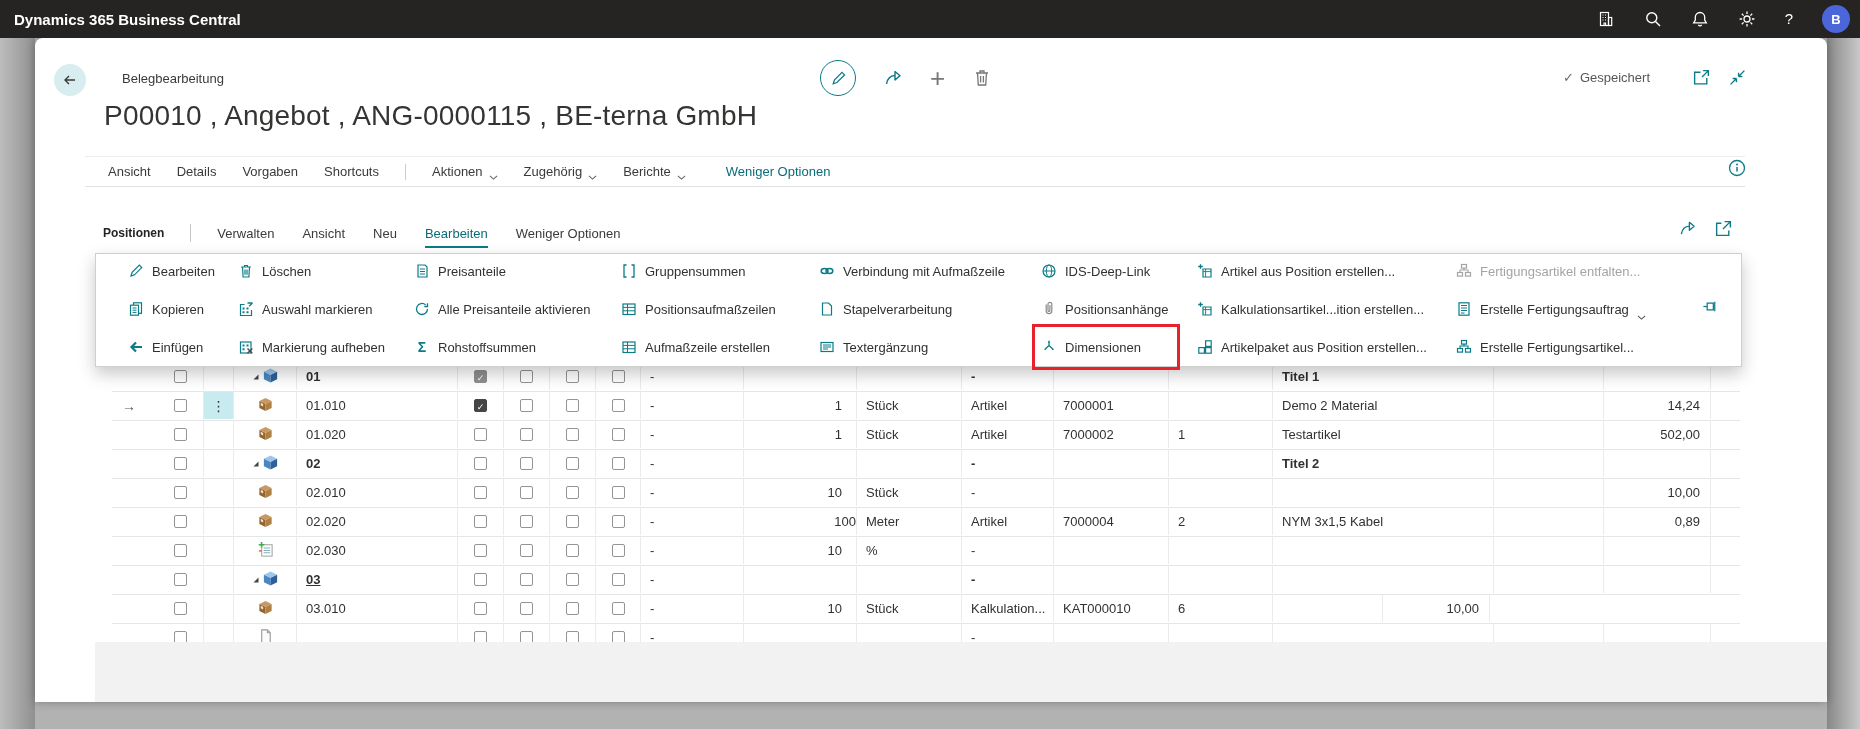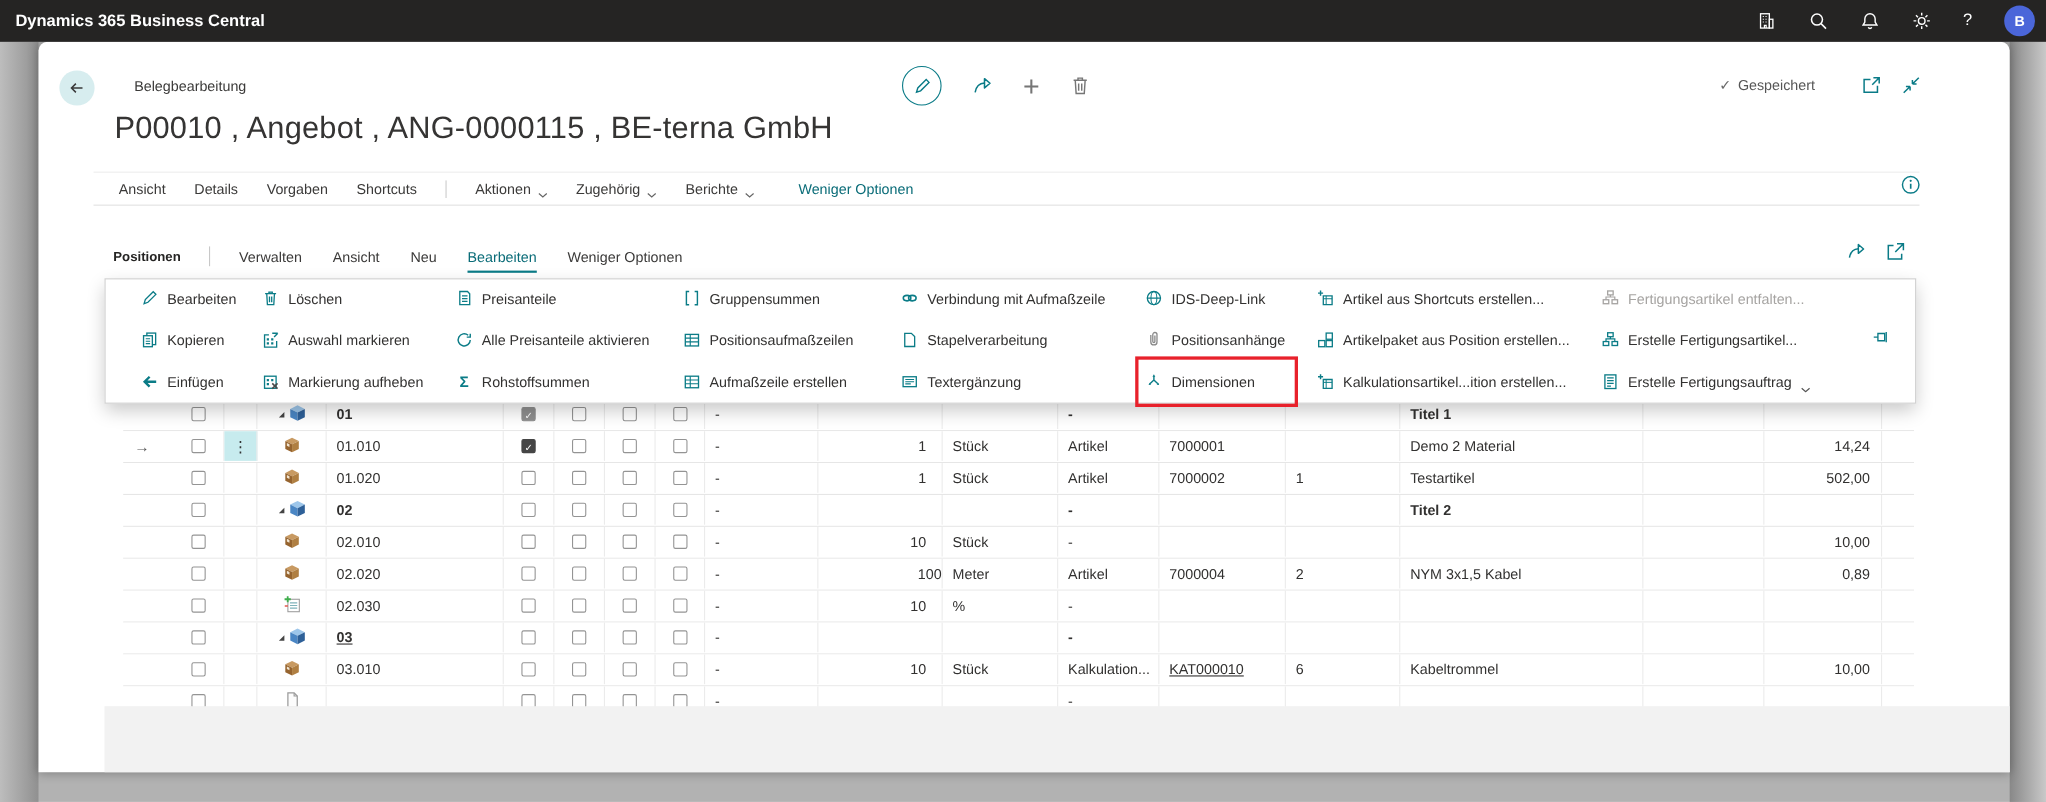--- a/index.html
+++ b/index.html
@@ -432,77 +432,77 @@
       </div>
       <div class="menu-col" style="left: 1101px;">
         <div class="mi">
           <span class="mi-icon">
             <svg viewBox="0 0 16 16">
               <path d="M3.5 1.2v4.6M1.2 3.5h4.6" stroke="currentColor" stroke-width="1.3" fill="none"></path>
               <path d="M6 6h8v8H6z" fill="none" stroke="currentColor" stroke-width="1.2"></path>
               <path d="M6 8.6h8M8.6 6v8" stroke="currentColor" stroke-width=".9" fill="none"></path>
             </svg>
           </span>
-          <span class="mi-label">Artikel aus Shortcuts erstellen...</span>
+          <span class="mi-label">Artikel aus Position erstellen...</span>
+        </div>
+        <div class="mi">
+          <span class="mi-icon">
+            <svg viewBox="0 0 16 16">
+              <path d="M3.5 1.2v4.6M1.2 3.5h4.6" stroke="currentColor" stroke-width="1.3" fill="none"></path>
+              <path d="M6 6h8v8H6z" fill="none" stroke="currentColor" stroke-width="1.2"></path>
+              <path d="M6 8.6h8M8.6 6v8" stroke="currentColor" stroke-width=".9" fill="none"></path>
+            </svg>
+          </span>
+          <span class="mi-label">Kalkulationsartikel...ition erstellen...</span>
         </div>
         <div class="mi">
           <span class="mi-icon">
             <svg viewBox="0 0 16 16">
               <rect x="8.6" y="1.8" width="5.6" height="5.6" fill="none" stroke="currentColor" stroke-width="1.2"></rect>
               <rect x="1.8" y="8.6" width="5.6" height="5.6" fill="none" stroke="currentColor" stroke-width="1.2"></rect>
               <rect x="8.6" y="8.6" width="5.6" height="5.6" fill="none" stroke="currentColor" stroke-width="1.2"></rect>
             </svg>
           </span>
           <span class="mi-label">Artikelpaket aus Position erstellen...</span>
-        </div>
-        <div class="mi">
-          <span class="mi-icon">
-            <svg viewBox="0 0 16 16">
-              <path d="M3.5 1.2v4.6M1.2 3.5h4.6" stroke="currentColor" stroke-width="1.3" fill="none"></path>
-              <path d="M6 6h8v8H6z" fill="none" stroke="currentColor" stroke-width="1.2"></path>
-              <path d="M6 8.6h8M8.6 6v8" stroke="currentColor" stroke-width=".9" fill="none"></path>
-            </svg>
-          </span>
-          <span class="mi-label">Kalkulationsartikel...ition erstellen...</span>
         </div>
       </div>
       <div class="menu-col" style="left: 1360px;">
         <div class="mi dis">
           <span class="mi-icon">
             <svg viewBox="0 0 16 16">
               <rect x="5.5" y="1.5" width="5" height="3.6" fill="none" stroke="currentColor" stroke-width="1.2"></rect>
               <path d="M8 5.1V7M4 9.5V7h8v2.5" fill="none" stroke="currentColor" stroke-width="1.1"></path>
               <rect x="1.5" y="9.5" width="5" height="3.6" fill="none" stroke="currentColor" stroke-width="1.2"></rect>
               <rect x="9.5" y="9.5" width="5" height="3.6" fill="none" stroke="currentColor" stroke-width="1.2"></rect>
             </svg>
           </span>
           <span class="mi-label">Fertigungsartikel entfalten...</span>
         </div>
         <div class="mi">
           <span class="mi-icon">
             <svg viewBox="0 0 16 16">
+              <rect x="3" y="1.8" width="10" height="12.4" fill="none" stroke="currentColor" stroke-width="1.2"></rect>
+              <path d="M5 4.5h6M5 7h6M5 9.5h6M5 12h3.5" stroke="currentColor" stroke-width="1" fill="none"></path>
+            </svg>
+          </span>
+          <span class="mi-label">Erstelle Fertigungsauftrag</span>
+          <span class="chev" style="color: rgb(85, 85, 85);"><svg viewBox="0 0 10 6">
+              <path d="M1 1l4 3.6L9 1" fill="none" stroke="currentColor" stroke-width="1.2"></path>
+            </svg></span>
+        </div>
+        <div class="mi">
+          <span class="mi-icon">
+            <svg viewBox="0 0 16 16">
               <rect x="5.5" y="1.5" width="5" height="3.6" fill="none" stroke="currentColor" stroke-width="1.2"></rect>
               <path d="M8 5.1V7M4 9.5V7h8v2.5" fill="none" stroke="currentColor" stroke-width="1.1"></path>
               <rect x="1.5" y="9.5" width="5" height="3.6" fill="none" stroke="currentColor" stroke-width="1.2"></rect>
               <rect x="9.5" y="9.5" width="5" height="3.6" fill="none" stroke="currentColor" stroke-width="1.2"></rect>
             </svg>
           </span>
           <span class="mi-label">Erstelle Fertigungsartikel...</span>
-        </div>
-        <div class="mi">
-          <span class="mi-icon">
-            <svg viewBox="0 0 16 16">
-              <rect x="3" y="1.8" width="10" height="12.4" fill="none" stroke="currentColor" stroke-width="1.2"></rect>
-              <path d="M5 4.5h6M5 7h6M5 9.5h6M5 12h3.5" stroke="currentColor" stroke-width="1" fill="none"></path>
-            </svg>
-          </span>
-          <span class="mi-label">Erstelle Fertigungsauftrag</span>
-          <span class="chev" style="color: rgb(85, 85, 85);"><svg viewBox="0 0 10 6">
-              <path d="M1 1l4 3.6L9 1" fill="none" stroke="currentColor" stroke-width="1.2"></path>
-            </svg></span>
         </div>
       </div>
     </div>
 
   <div class="postable" id="pos-table">
       <div class="trow">
         <div class="cell no-r" style="width: 46px;"></div>
         <div class="cell center" style="width: 46px;">
           <span class="cb"></span>
         </div>
@@ -837,23 +837,22 @@
         <div class="cell center" style="width: 46px;">
           <span class="cb"></span>
         </div>
         <div class="cell center" style="width: 45px;">
           <span class="cb"></span>
         </div>
         <div class="cell " style="width: 103px; padding-left: 9px;">-</div>
         <div class="cell right" style="width: 113px; padding-right: 14px;">10</div>
         <div class="cell " style="width: 105px; padding-left: 9px;">Stück</div>
         <div class="cell " style="width: 92px; padding-left: 9px;">Kalkulation...</div>
-        <div class="cell " style="width: 115px; padding-left: 9px; text-decoration: underline;">KAT000010</div>
+        <div class="cell " style="width: 115px; padding-left: 9px;">KAT000010</div>
         <div class="cell " style="width: 104px; padding-left: 9px;">6</div>
-        <div class="cell " style="width: 221px; padding-left: 9px;">Kabeltrommel</div>
         <div class="cell " style="width: 110px;"></div>
         <div class="cell right" style="width: 107px; padding-right: 10px;">10,00</div>
         <div class="cell no-r" style="width: 29px;"></div>
       </div>
       <div class="trow">
         <div class="cell no-r" style="width: 46px;"></div>
         <div class="cell center" style="width: 46px;">
           <span class="cb"></span>
         </div>
         <div class="cell center" style="width: 30px;"></div>

